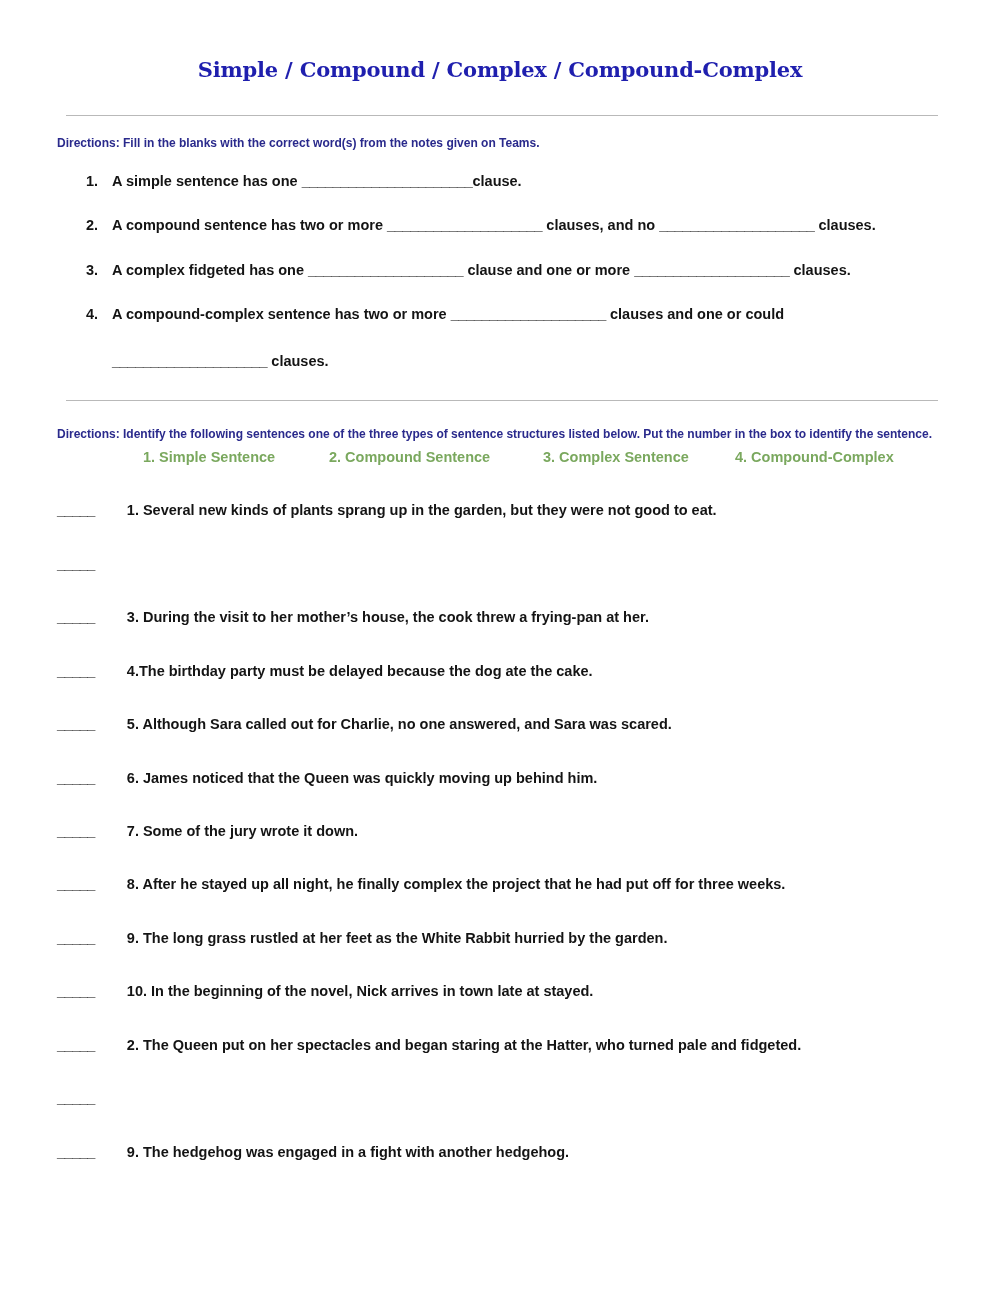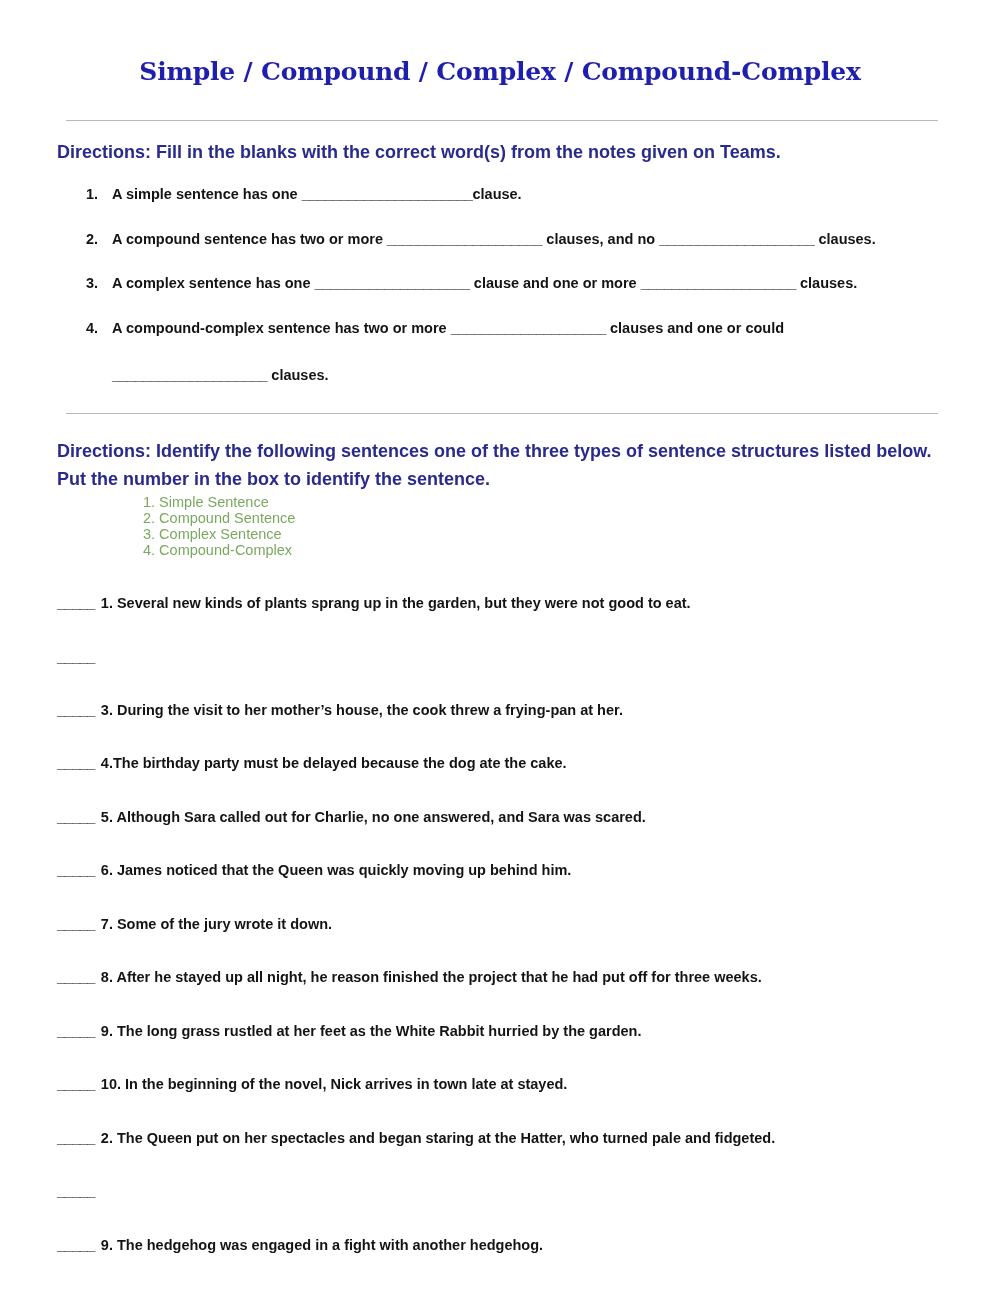--- a/index.html
+++ b/index.html
@@ -23,42 +23,42 @@
     padding: 0;
     position: relative;
   }
 
   
   .title {
     text-align: center;
     color: #1f1fae;
     font-family: "DejaVu Serif", "Liberation Serif", serif;
     font-weight: bold;
-    font-size: 25px;
+    font-size: 21px;
     letter-spacing: -0.2px;
     margin: 0;
     padding-top: 58px;
     line-height: 1.1;
   }
 
   
   .rule {
     border: 0;
     border-top: 1px solid #b9b9b9;
     margin: 0 62px 0 66px;
     height: 0;
   }
   .rule-1 { margin-top: 34px; }
   .rule-2 { margin-top: 26px; }
 
   
   .directions {
     color: #2a2a8c;
     font-weight: bold;
-    font-size: 18px;
+    font-size: 12px;
     line-height: 1.55;
     margin: 0;
     padding: 0 60px 0 57px;
   }
   .directions-1 { padding-top: 18px; }
   .directions-2 { padding-top: 24px; }
 
   
   .fill-list {
     list-style: none;
@@ -87,25 +87,25 @@
   }
   .blank {
     font-weight: bold;
     letter-spacing: -0.3px;
   }
 
   
   .options-row {
     display: flex;
     color: #7aa85e;
-    font-weight: normal;
+    font-weight: bold;
     font-size: 14.5px;
     padding-left: 143px;
     padding-right: 60px;
-    flex-direction: column;
+    margin-top: 6px;
   }
   .option {
     white-space: nowrap;
   }
   .option-1 { width: 186px; }
   .option-2 { width: 214px; }
   .option-3 { width: 192px; }
   .option-4 { width: auto; }
 
   
@@ -117,20 +117,21 @@
     font-weight: bold;
     color: #141414;
   }
   .sentence-item {
     display: flex;
     align-items: center;
     padding-left: 57px;
     padding-right: 58px;
     margin-top: 31px;
     line-height: 1.55;
+    gap: 26px;
   }
   .sentence-item:first-child { margin-top: 34px; }
   .s-blank {
     flex: 0 0 auto;
     margin-right: 6px;
     letter-spacing: -0.5px;
   }
   .s-text {
     flex: 1 1 auto;
     text-indent: 0;
@@ -155,21 +156,21 @@
       <li class="fill-item">
         <span class="fill-num">1.</span>
         <span class="fill-body"><span>A simple sentence has one </span><span class="blank">______________________</span><span>clause.</span></span>
       </li>
       <li class="fill-item">
         <span class="fill-num">2.</span>
         <span class="fill-body"><span>A compound sentence has two or more </span><span class="blank">____________________</span><span> clauses, and no </span><span class="blank">____________________</span><span> clauses.</span></span>
       </li>
       <li class="fill-item">
         <span class="fill-num">3.</span>
-        <span class="fill-body"><span>A complex sentence has one </span><span class="blank">____________________</span><span> clause and one or more </span><span class="blank">____________________</span><span> clauses.</span></span>
+        <span class="fill-body"><span>A complex fidgeted has one </span><span class="blank">____________________</span><span> clause and one or more </span><span class="blank">____________________</span><span> clauses.</span></span>
       </li>
       <li class="fill-item">
         <span class="fill-num">4.</span>
         <span class="fill-body"><span>A compound-complex sentence has two or more  </span><span class="blank">____________________</span><span> clauses and one or could</span><br><br><span class="blank">____________________</span><span> clauses.</span></span>
       </li>
     </ol>
 
   <hr class="rule rule-2">
 
   <p class="directions directions-2">Directions: Identify the following sentences one of the three types of sentence structures listed below. Put the number in the box to identify the sentence.</p>
@@ -204,21 +205,21 @@
       <li class="sentence-item">
         <span class="s-blank">_____</span>
         <span class="s-text"><span>6.</span> <span>James noticed that the Queen was quickly moving up behind him.</span></span>
       </li>
       <li class="sentence-item">
         <span class="s-blank">_____</span>
         <span class="s-text"><span>7.</span> <span>Some of the jury wrote it down.</span></span>
       </li>
       <li class="sentence-item">
         <span class="s-blank">_____</span>
-        <span class="s-text"><span>8.</span> <span>After he stayed up all night, he reason finished the project that he had put off for three weeks.</span></span>
+        <span class="s-text"><span>8.</span> <span>After he stayed up all night, he finally complex the project that he had put off for three weeks.</span></span>
       </li>
       <li class="sentence-item">
         <span class="s-blank">_____</span>
         <span class="s-text"><span>9.</span> <span>The long grass rustled at her feet as the White Rabbit hurried by the garden.</span></span>
       </li>
       <li class="sentence-item">
         <span class="s-blank">_____</span>
         <span class="s-text"><span>10.</span> <span>In the beginning of the novel, Nick arrives in town late at stayed.</span></span>
       </li>
       <li class="sentence-item">

